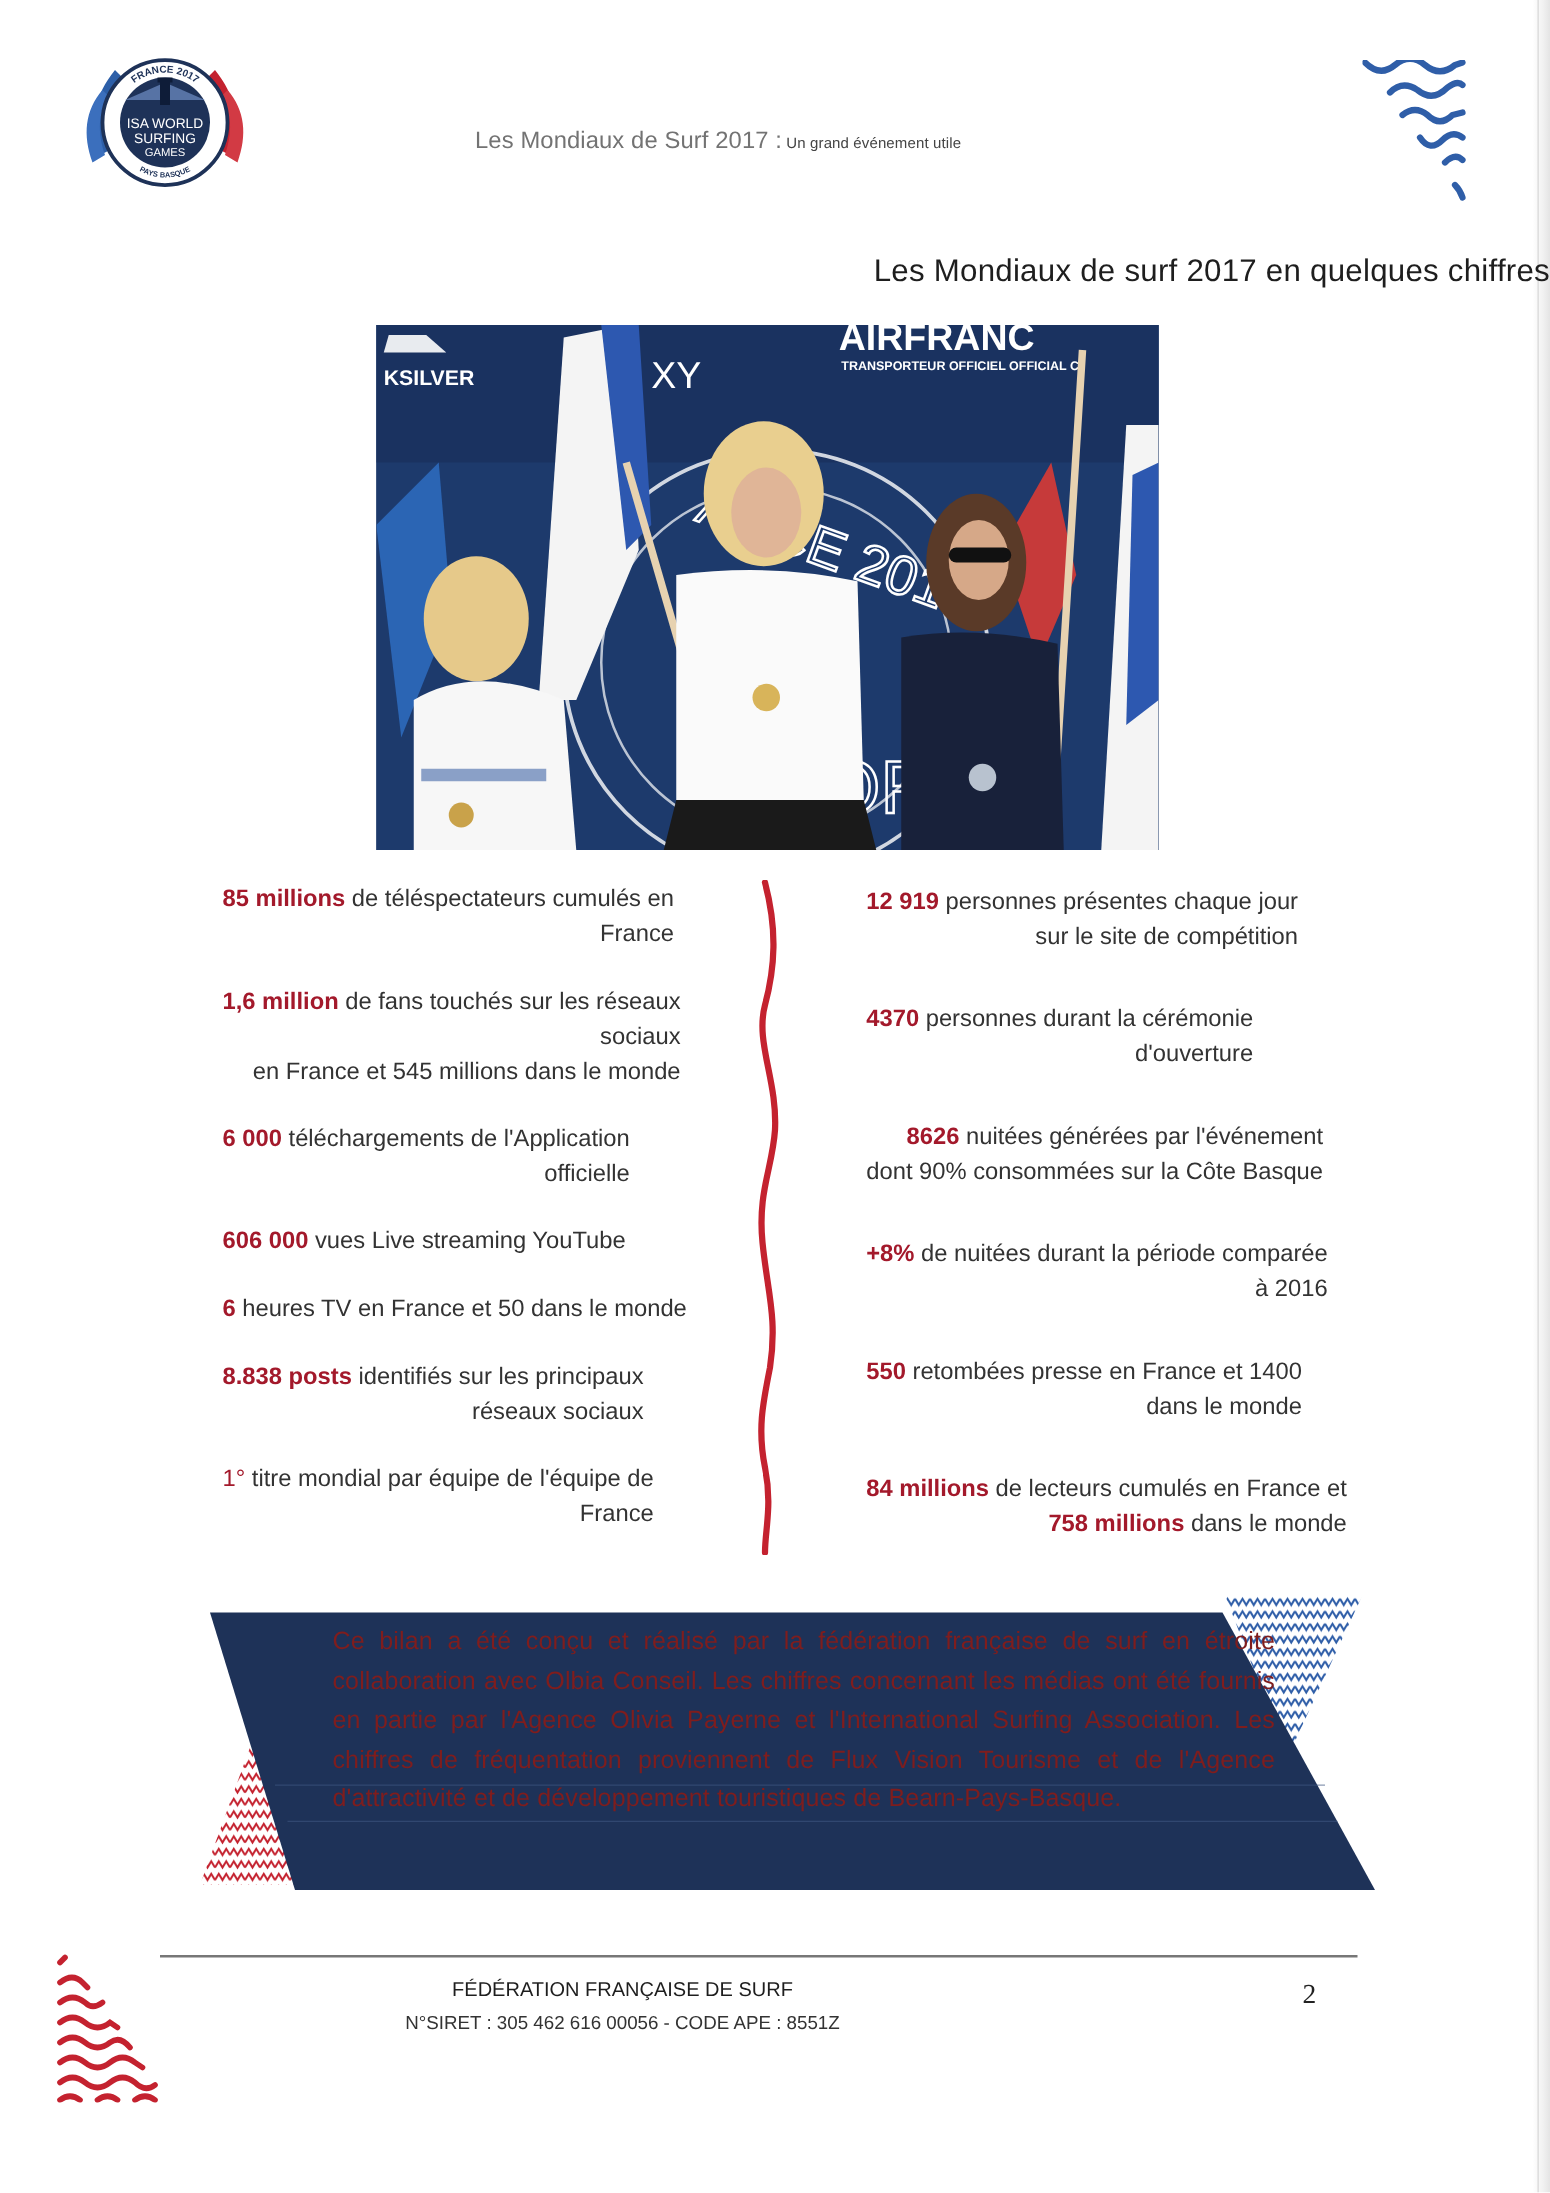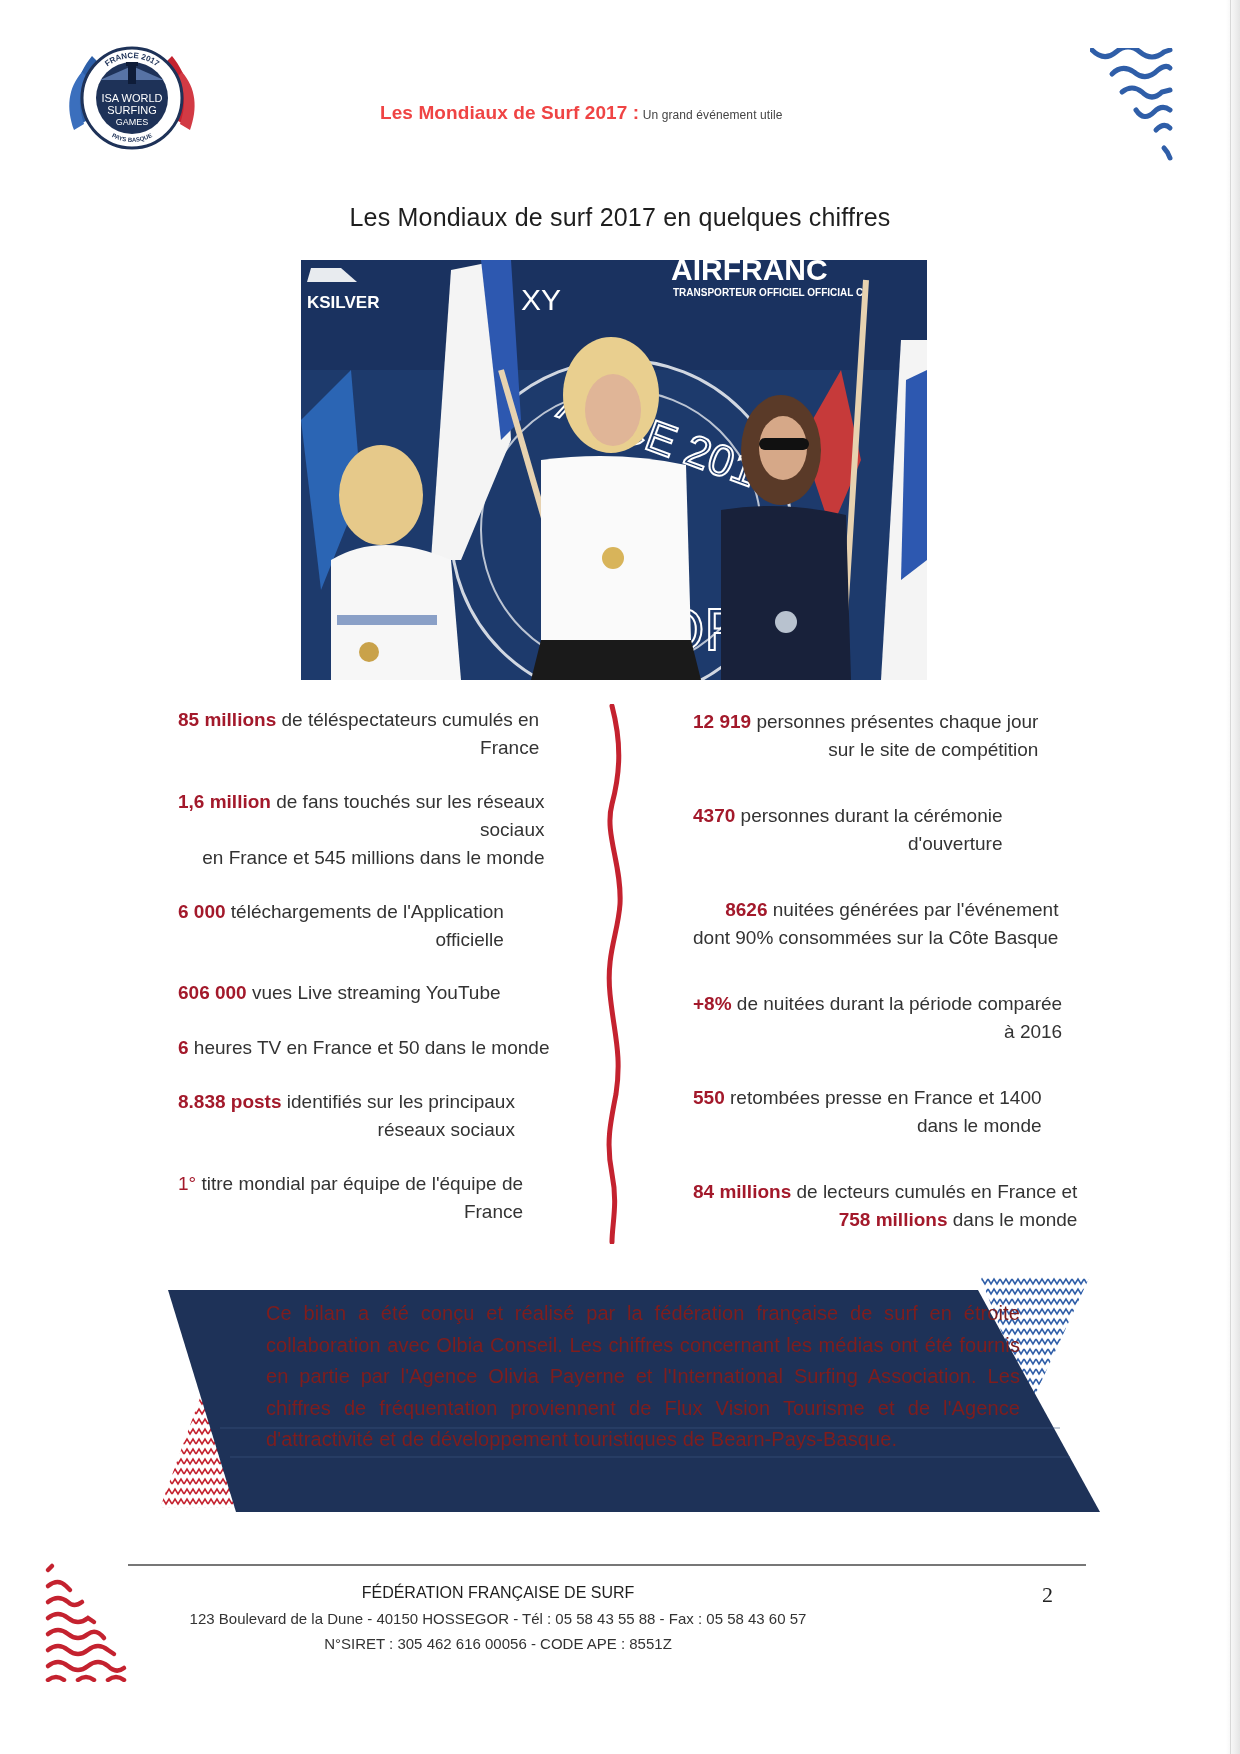--- a/index.html
+++ b/index.html
@@ -6,25 +6,25 @@
     html, body { width: 1240px; height: 1754px; background: #ffffff; overflow: hidden; }
     body { position: relative; font-family: "Liberation Sans", sans-serif; color: #2a2a2a; }
 
     .page-edge { position: absolute; right: 0; top: 0; width: 14px; height: 1754px;
       background: linear-gradient(to right, #ffffff 0%, #f1f1f1 60%, #e4e4e4 100%); }
     .page-edge::before { content: ""; position: absolute; left: 4px; top: 0; width: 1px; height: 100%; background: #d8d8d8; }
 
     
     .logo { position: absolute; left: 62px; top: 38px; width: 140px; height: 118px; }
     .header-title { position: absolute; left: 380px; top: 102px; font-size: 19px; color: #222; letter-spacing: 0.1px; }
-    .header-title .strong { font-weight: bold; color: #ef4444; margin-top: 20px; }
+    .header-title .strong { font-weight: normal; color: #737373; margin-top: 20px; }
     .header-title .light { color: #444; font-size: 12px; }
     .wave-corner-top { position: absolute; left: 1090px; top: 48px; width: 86px; height: 118px; }
 
-    .section-title { position: absolute; left: 0; width: 1240px; top: 203px; text-align: center;
+    .section-title { position: absolute; left: 0; width: 1240px; top: 203px; text-align: right;
       font-size: 25px; color: #1e1e1e; letter-spacing: 0.2px; }
 
     
     .photo { position: absolute; left: 301px; top: 260px; width: 626px; height: 420px; overflow: hidden;
       background: #1f3b6b; }
 
     
     .stats-col { position: absolute; top: 706px; font-size: 19px; line-height: 28px; color: #333; }
     .stats-left { left: 178px; width: 400px; }
     .stats-right { left: 693px; width: 420px; }
@@ -240,16 +240,15 @@
     <path d="M4 88 Q 14 80 24 88 Q 34 96 44 88 Q 54 80 64 88 L 70 92"></path>
     <path d="M4 104 Q 14 96 24 104 Q 34 112 44 104 Q 54 96 64 104 Q 72 112 80 106"></path>
     <path d="M4 118 Q 12 112 20 118 M 34 118 Q 42 112 50 118 M 64 118 Q 72 112 80 118"></path>
   </svg>
 </div>
 
 <div class="footer-rule"></div>
 
 <div class="footer">
   <div class="org">FÉDÉRATION FRANÇAISE DE SURF</div>
-  <div class="line">123 Boulevard de la Dune - 40150 HOSSEGOR - Tél : 05 58 43 55 88 - Fax : 05 58 43 60 57</div>
   <div class="line">N°SIRET : 305 462 616 00056 - CODE APE : 8551Z</div>
 </div>
 <div class="page-num">2</div>
 
 </body></html>

